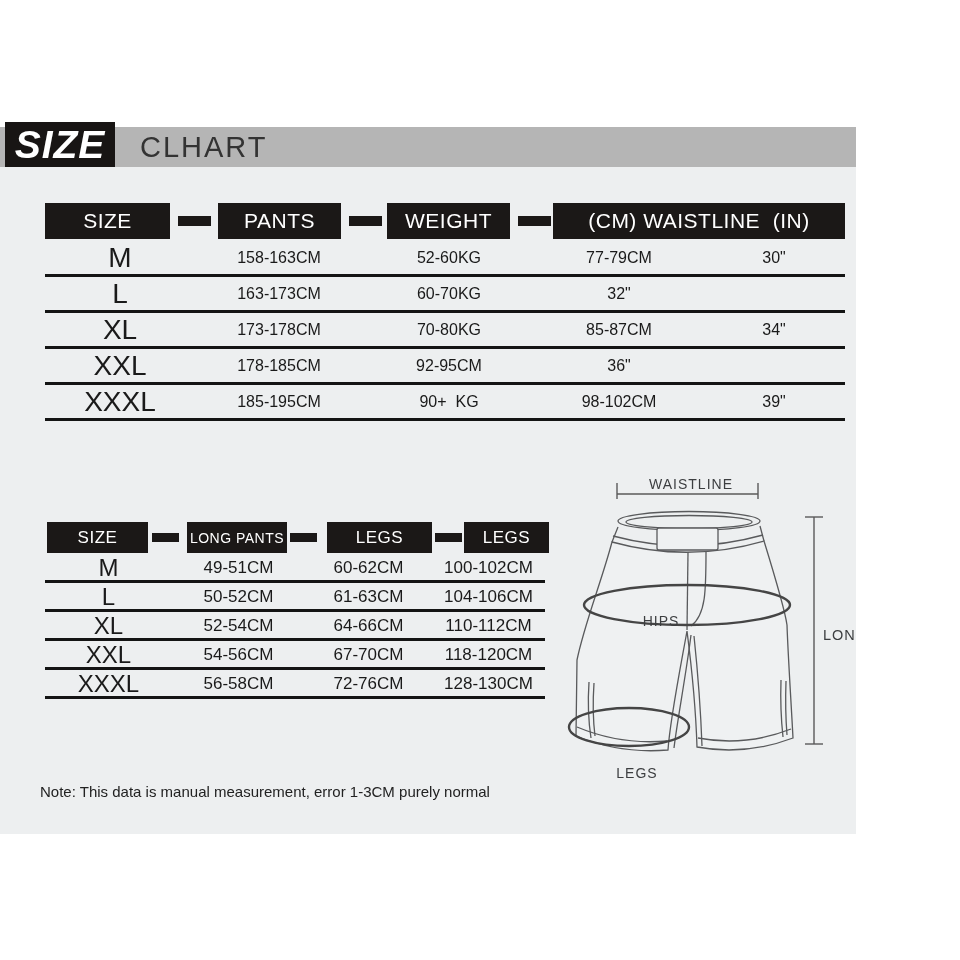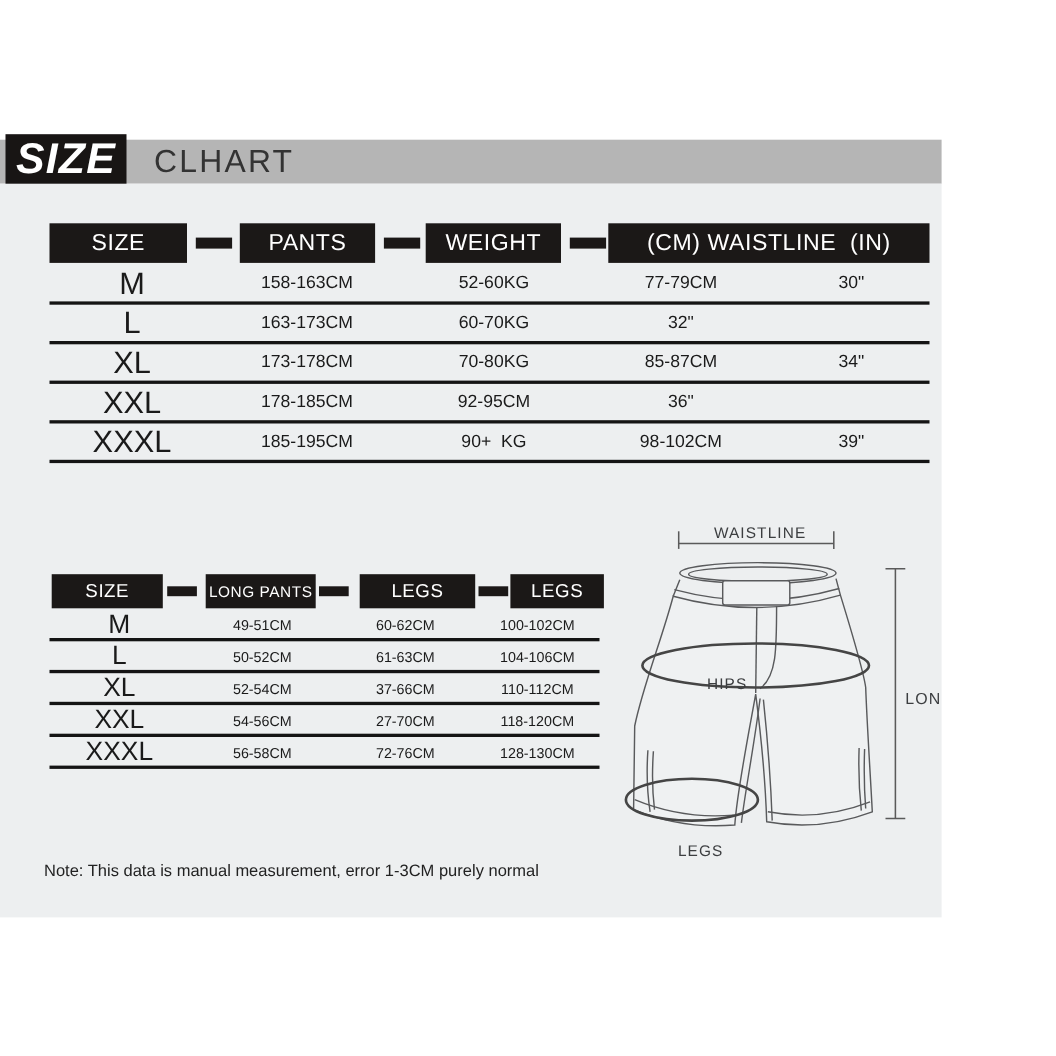--- a/index.html
+++ b/index.html
@@ -21,21 +21,21 @@
   .t2-dash{top:366px;height:9px;width:27px;}
   .t1-rows{position:absolute;left:45px;top:74px;width:800px;}
   .t1-row{display:grid;grid-template-columns:150px 168px 172px 168px 142px;height:33px;
         border-bottom:3px solid #141414;align-items:center;text-align:center;}
   .t1-row .size{font-size:28px;}
   .t1-row .val{font-size:16px;white-space:pre;text-align:center;}
   .t2-rows{position:absolute;left:45px;top:387px;width:500px;}
   .t2-row{display:grid;grid-template-columns:127px 133px 127px 113px;height:26px;
         border-bottom:3px solid #141414;align-items:center;text-align:center;}
   .t2-row .size{font-size:24px;}
-  .t2-row .val{font-size:13px;}
+  .t2-row .val{font-size:17px;}
   .note{position:absolute;left:40px;top:616px;font-size:15px;color:#222222;}
   .diagram{position:absolute;left:560px;top:293px;}
   svg text{font-family:"Liberation Sans", sans-serif;}
 </style>
 </head>
 <body>
 
 <div class="page">
 
   <div class="header-bar">
@@ -108,27 +108,27 @@
       </div>
       <div class="t2-row">
         <div class="size">L</div>
         <div class="val">50-52CM</div>
         <div class="val">61-63CM</div>
         <div class="val">104-106CM</div>
       </div>
       <div class="t2-row">
         <div class="size">XL</div>
         <div class="val">52-54CM</div>
-        <div class="val">37-66CM</div>
+        <div class="val">64-66CM</div>
         <div class="val">110-112CM</div>
       </div>
       <div class="t2-row">
         <div class="size">XXL</div>
         <div class="val">54-56CM</div>
-        <div class="val">27-70CM</div>
+        <div class="val">67-70CM</div>
         <div class="val">118-120CM</div>
       </div>
       <div class="t2-row">
         <div class="size">XXXL</div>
         <div class="val">56-58CM</div>
         <div class="val">72-76CM</div>
         <div class="val">128-130CM</div>
       </div>
     </div>
 

